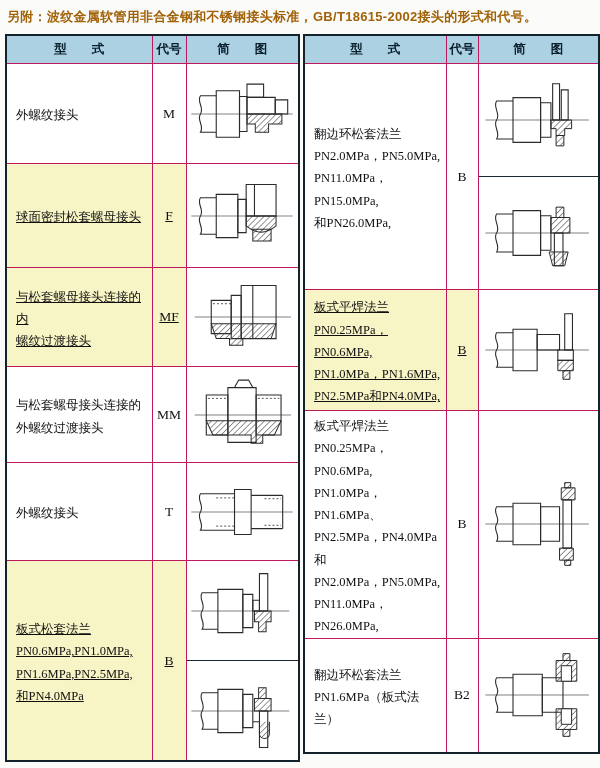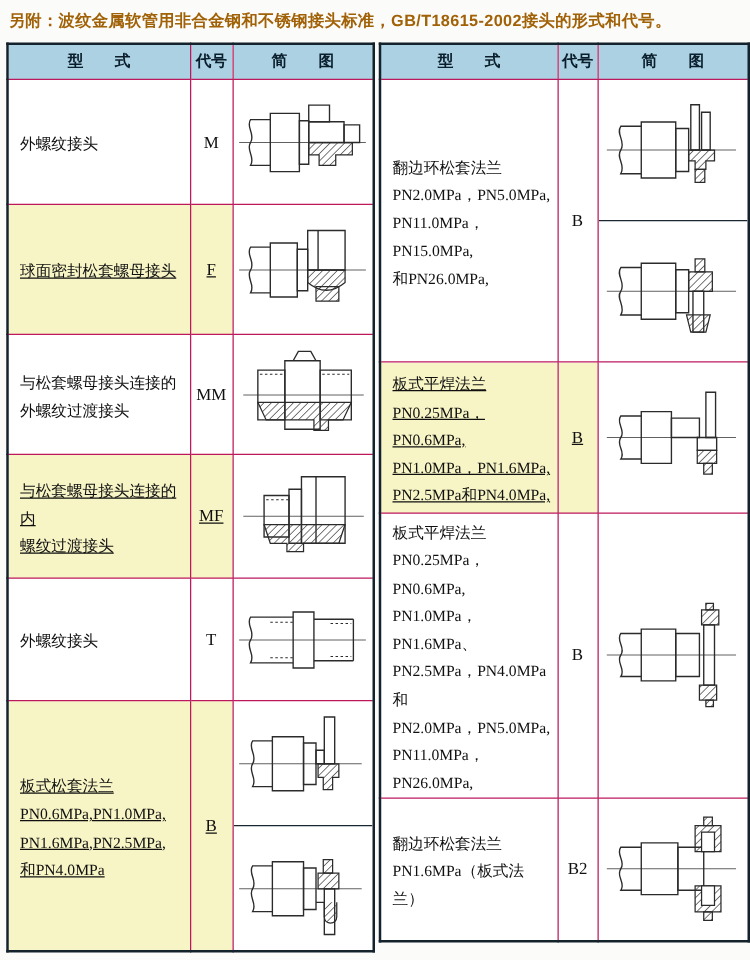--- a/index.html
+++ b/index.html
@@ -134,54 +134,54 @@
             <rect class="ln" x="60" y="30" width="10" height="40"></rect>
             <rect class="ln" x="70" y="12" width="36" height="38"></rect>
             <line class="ln" x1="80" y1="12" x2="80" y2="50"></line>
             <path class="ht" d="M70 50 h36 v12 c-12 10 -24 10 -36 0 z"></path>
             <rect class="ht" x="78" y="66" width="22" height="14"></rect>
           </svg>
               </div>
             </td>
         </tr>
 
+        <tr style="height:99px">
+          <td class="type hl">与松套螺母接头连接的内
+螺纹过渡接头</td>
+          <td class="code hl">MF</td>
+          <td class="diag">
+              <div class="dwrap">
+                <svg class="d" width="108" height="88" viewBox="0 0 130 100">
+            <line class="thin" x1="8" y1="50" x2="124" y2="50"></line>
+            <rect class="ln" x="28" y="30" width="24" height="40"></rect>
+            <line class="dash" x1="30" y1="34" x2="52" y2="34"></line>
+            <rect class="ln" x="52" y="24" width="12" height="52"></rect>
+            <rect class="ln" x="64" y="12" width="42" height="64"></rect>
+            <line class="ln" x1="78" y1="12" x2="78" y2="76"></line>
+            <path class="ht" d="M28 58 h78 l-6 18 h-34 v8 h-16 v-8 h-16 z"></path>
+          </svg>
+              </div>
+            </td>
+        </tr>
+
         <tr style="height:96px">
           <td class="type">与松套螺母接头连接的
 外螺纹过渡接头</td>
           <td class="code">MM</td>
           <td class="diag">
               <div class="dwrap">
                 <svg class="d" width="108" height="88" viewBox="0 0 130 100">
             <line class="thin" x1="8" y1="50" x2="124" y2="50"></line>
             <rect class="ln" x="22" y="26" width="26" height="48"></rect>
             <line class="dash" x1="24" y1="30" x2="48" y2="30"></line>
             <rect class="ln" x="48" y="17" width="34" height="66"></rect>
             <path class="ln" d="M56 17 l5 -9 h12 l5 9"></path>
             <rect class="ln" x="82" y="26" width="30" height="48"></rect>
             <line class="dash" x1="84" y1="30" x2="110" y2="30"></line>
             <path class="ht" d="M22 57 h90 l-8 17 h-14 v10 h-14 v-10 h-46 z"></path>
-          </svg>
-              </div>
-            </td>
-        </tr>
-
-        <tr style="height:99px">
-          <td class="type hl">与松套螺母接头连接的内
-螺纹过渡接头</td>
-          <td class="code hl">MF</td>
-          <td class="diag">
-              <div class="dwrap">
-                <svg class="d" width="108" height="88" viewBox="0 0 130 100">
-            <line class="thin" x1="8" y1="50" x2="124" y2="50"></line>
-            <rect class="ln" x="28" y="30" width="24" height="40"></rect>
-            <line class="dash" x1="30" y1="34" x2="52" y2="34"></line>
-            <rect class="ln" x="52" y="24" width="12" height="52"></rect>
-            <rect class="ln" x="64" y="12" width="42" height="64"></rect>
-            <line class="ln" x1="78" y1="12" x2="78" y2="76"></line>
-            <path class="ht" d="M28 58 h78 l-6 18 h-34 v8 h-16 v-8 h-16 z"></path>
           </svg>
               </div>
             </td>
         </tr>
 
         <tr style="height:98px">
           <td class="type">外螺纹接头</td>
           <td class="code">T</td>
           <td class="diag">
               <div class="dwrap">

